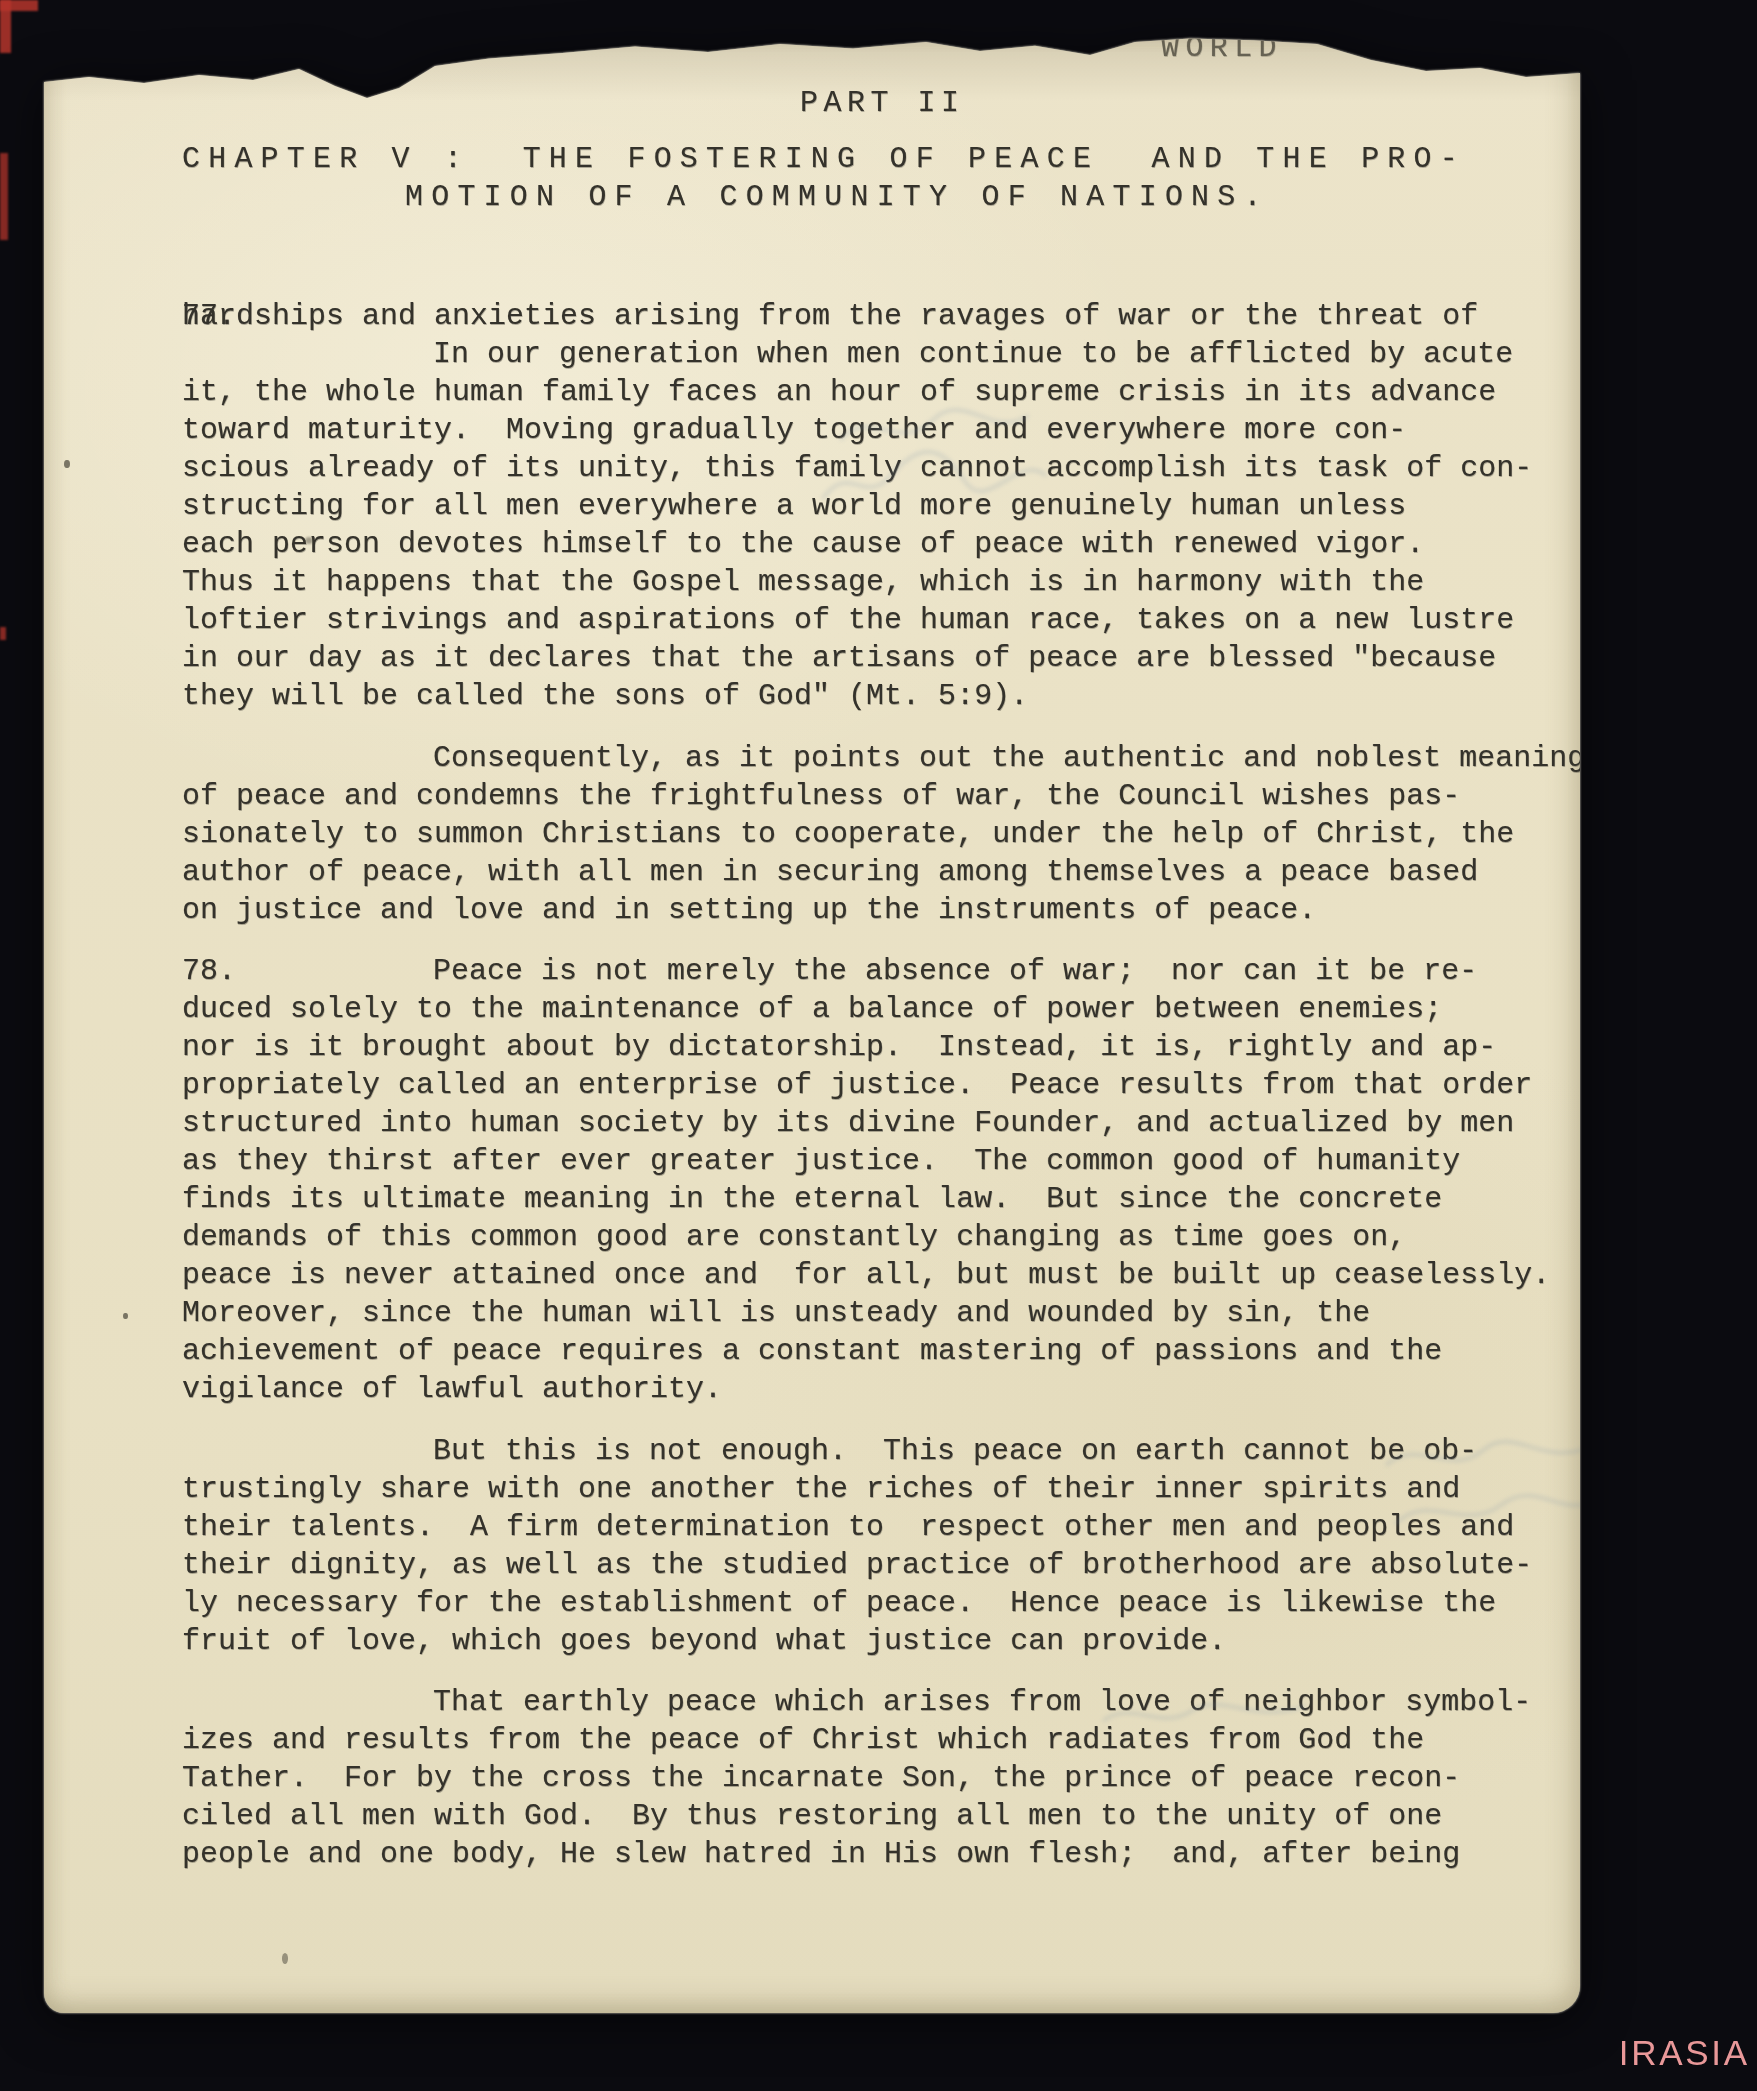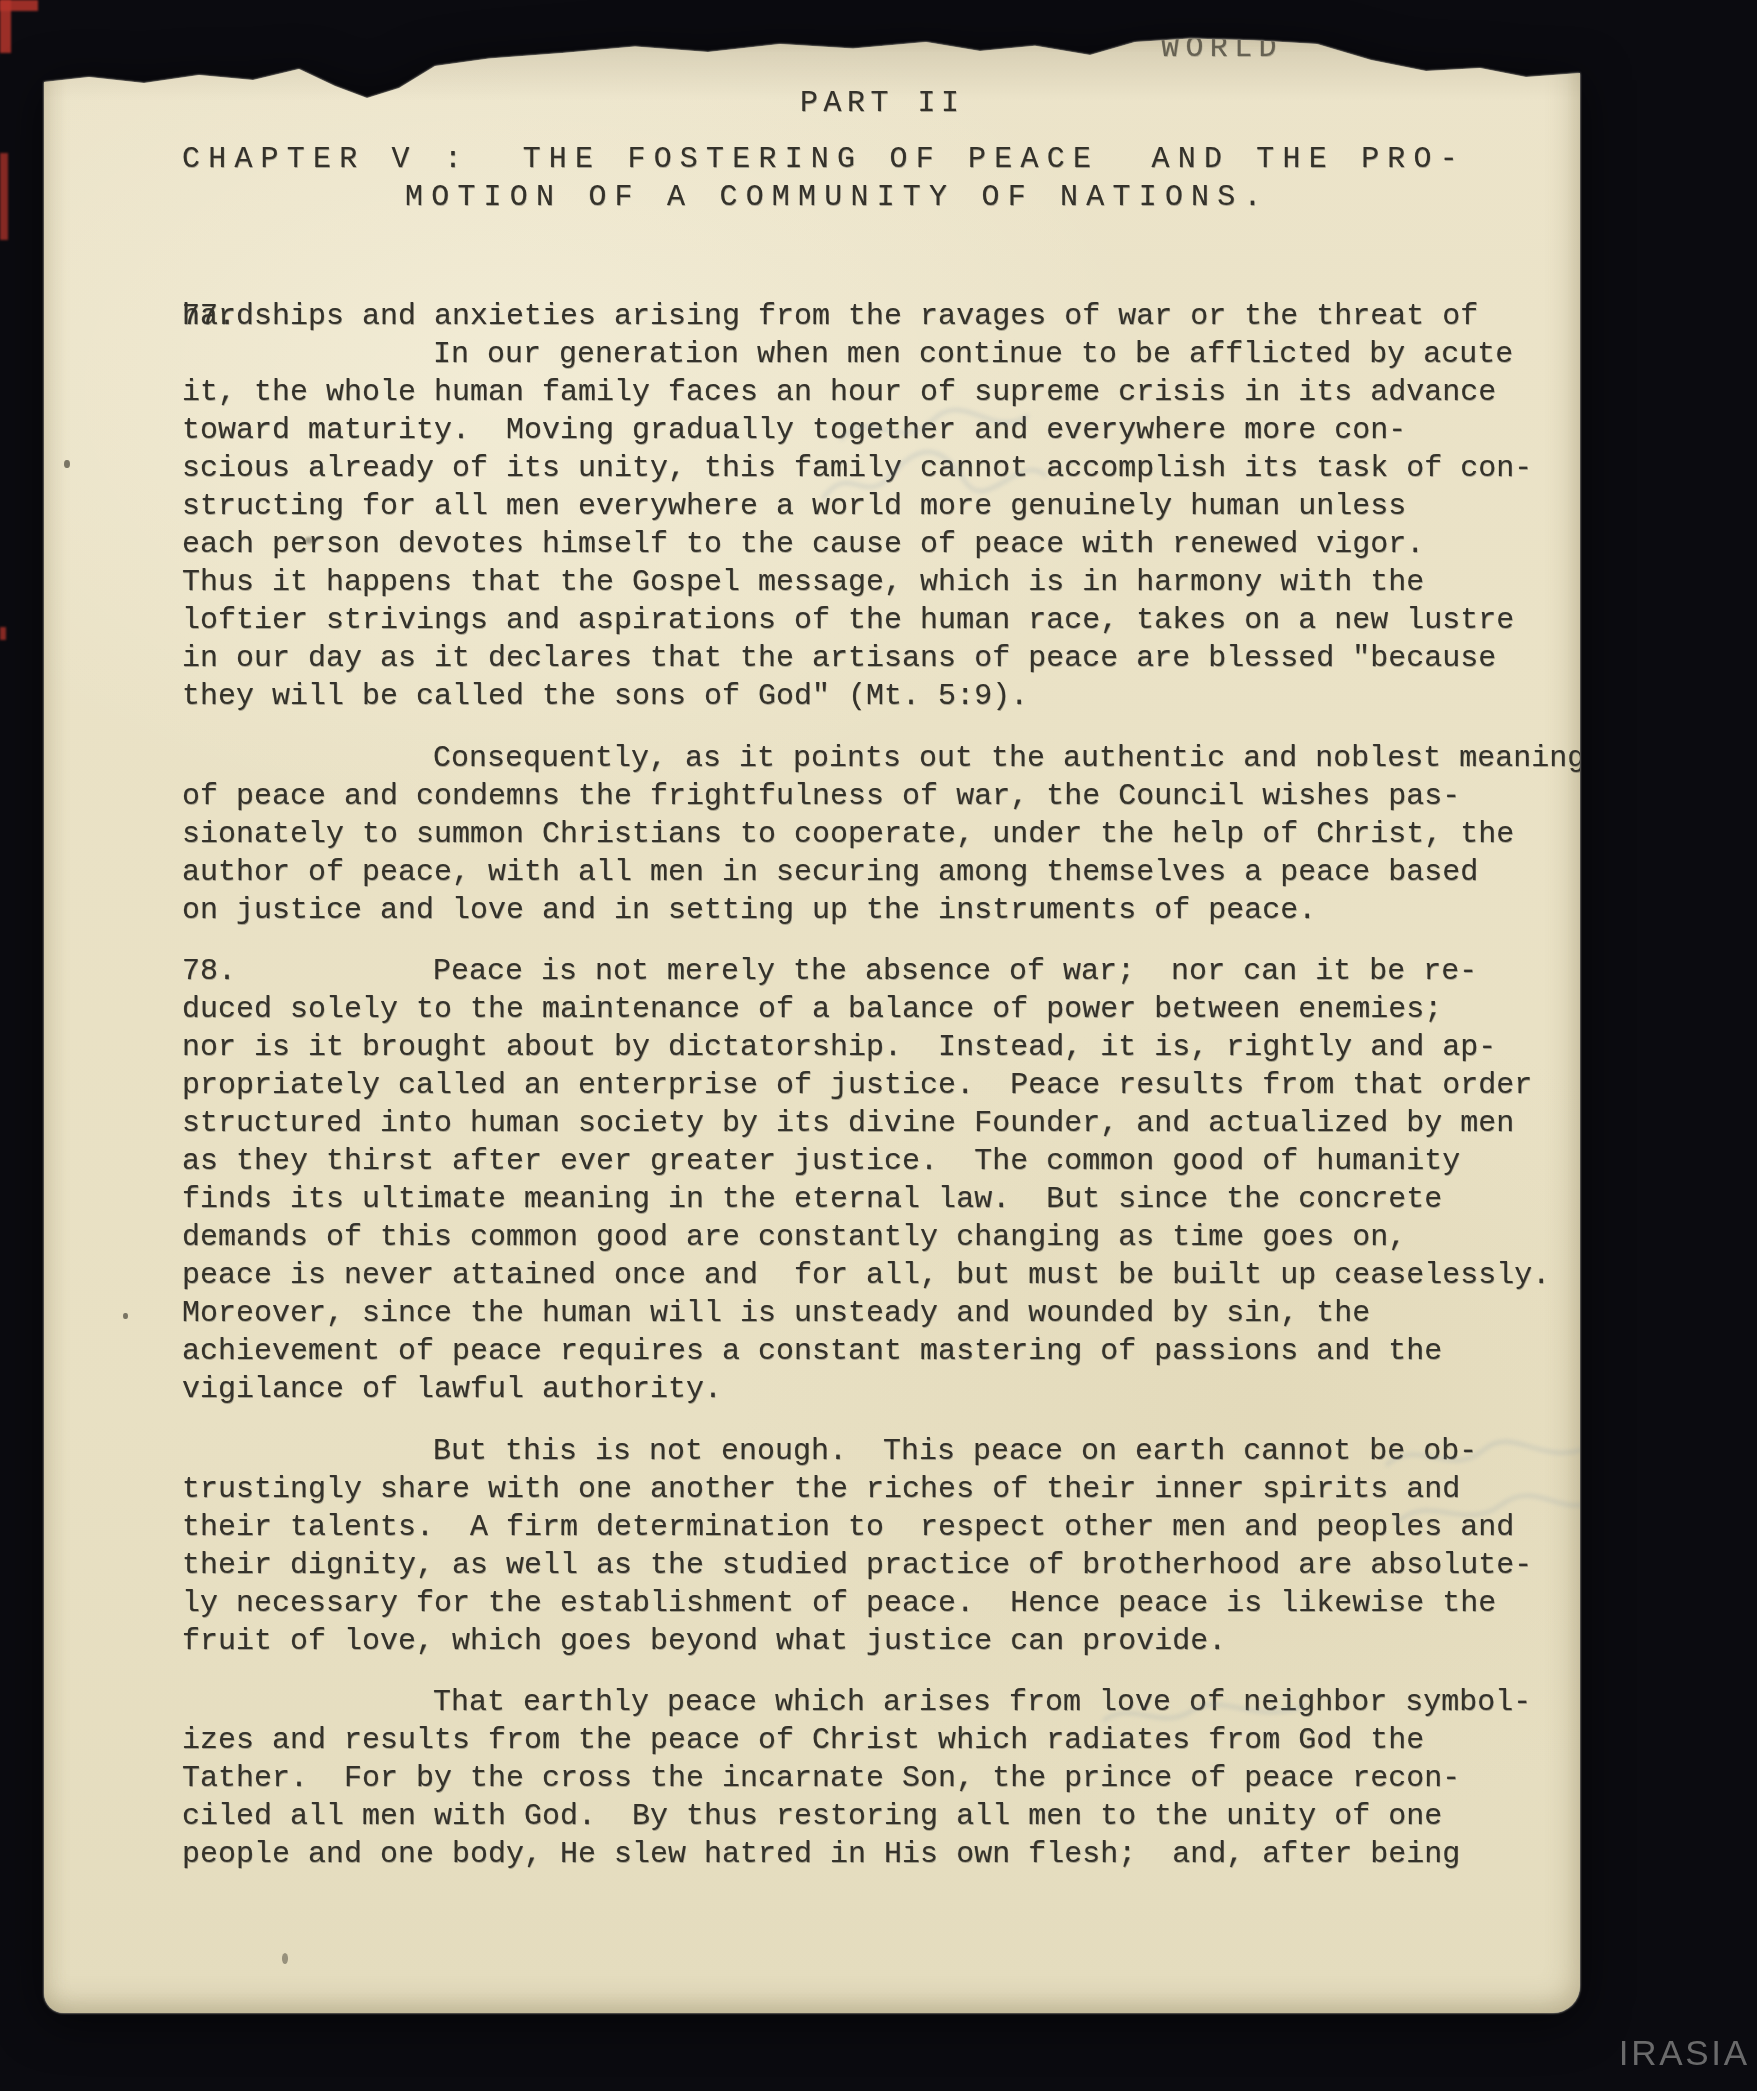--- a/index.html
+++ b/index.html
@@ -136,14 +136,14 @@
       <path d="M8,30 C40,8 70,42 105,20 S170,35 230,15"></path>
     </svg>
 
     <div class="speck" style="left:20px;top:427px;width:5.5px;height:8.2px;"></div>
     <div class="speck" style="left:79px;top:1280px;width:4.5px;height:6.4px;"></div>
     <div class="speck" style="left:261px;top:504px;width:8.2px;height:7.3px;opacity:.45;filter:blur(0.9px);"></div>
     <div class="speck" style="left:238px;top:1920px;width:6.4px;height:11px;opacity:.5;"></div>
   </div>
 </div>
 
-<div class="watermark" style="color: #737373;">IRASIA</div>
+<div class="watermark" style="color: #fca5a5;">IRASIA</div>
 
 
 </body></html>

